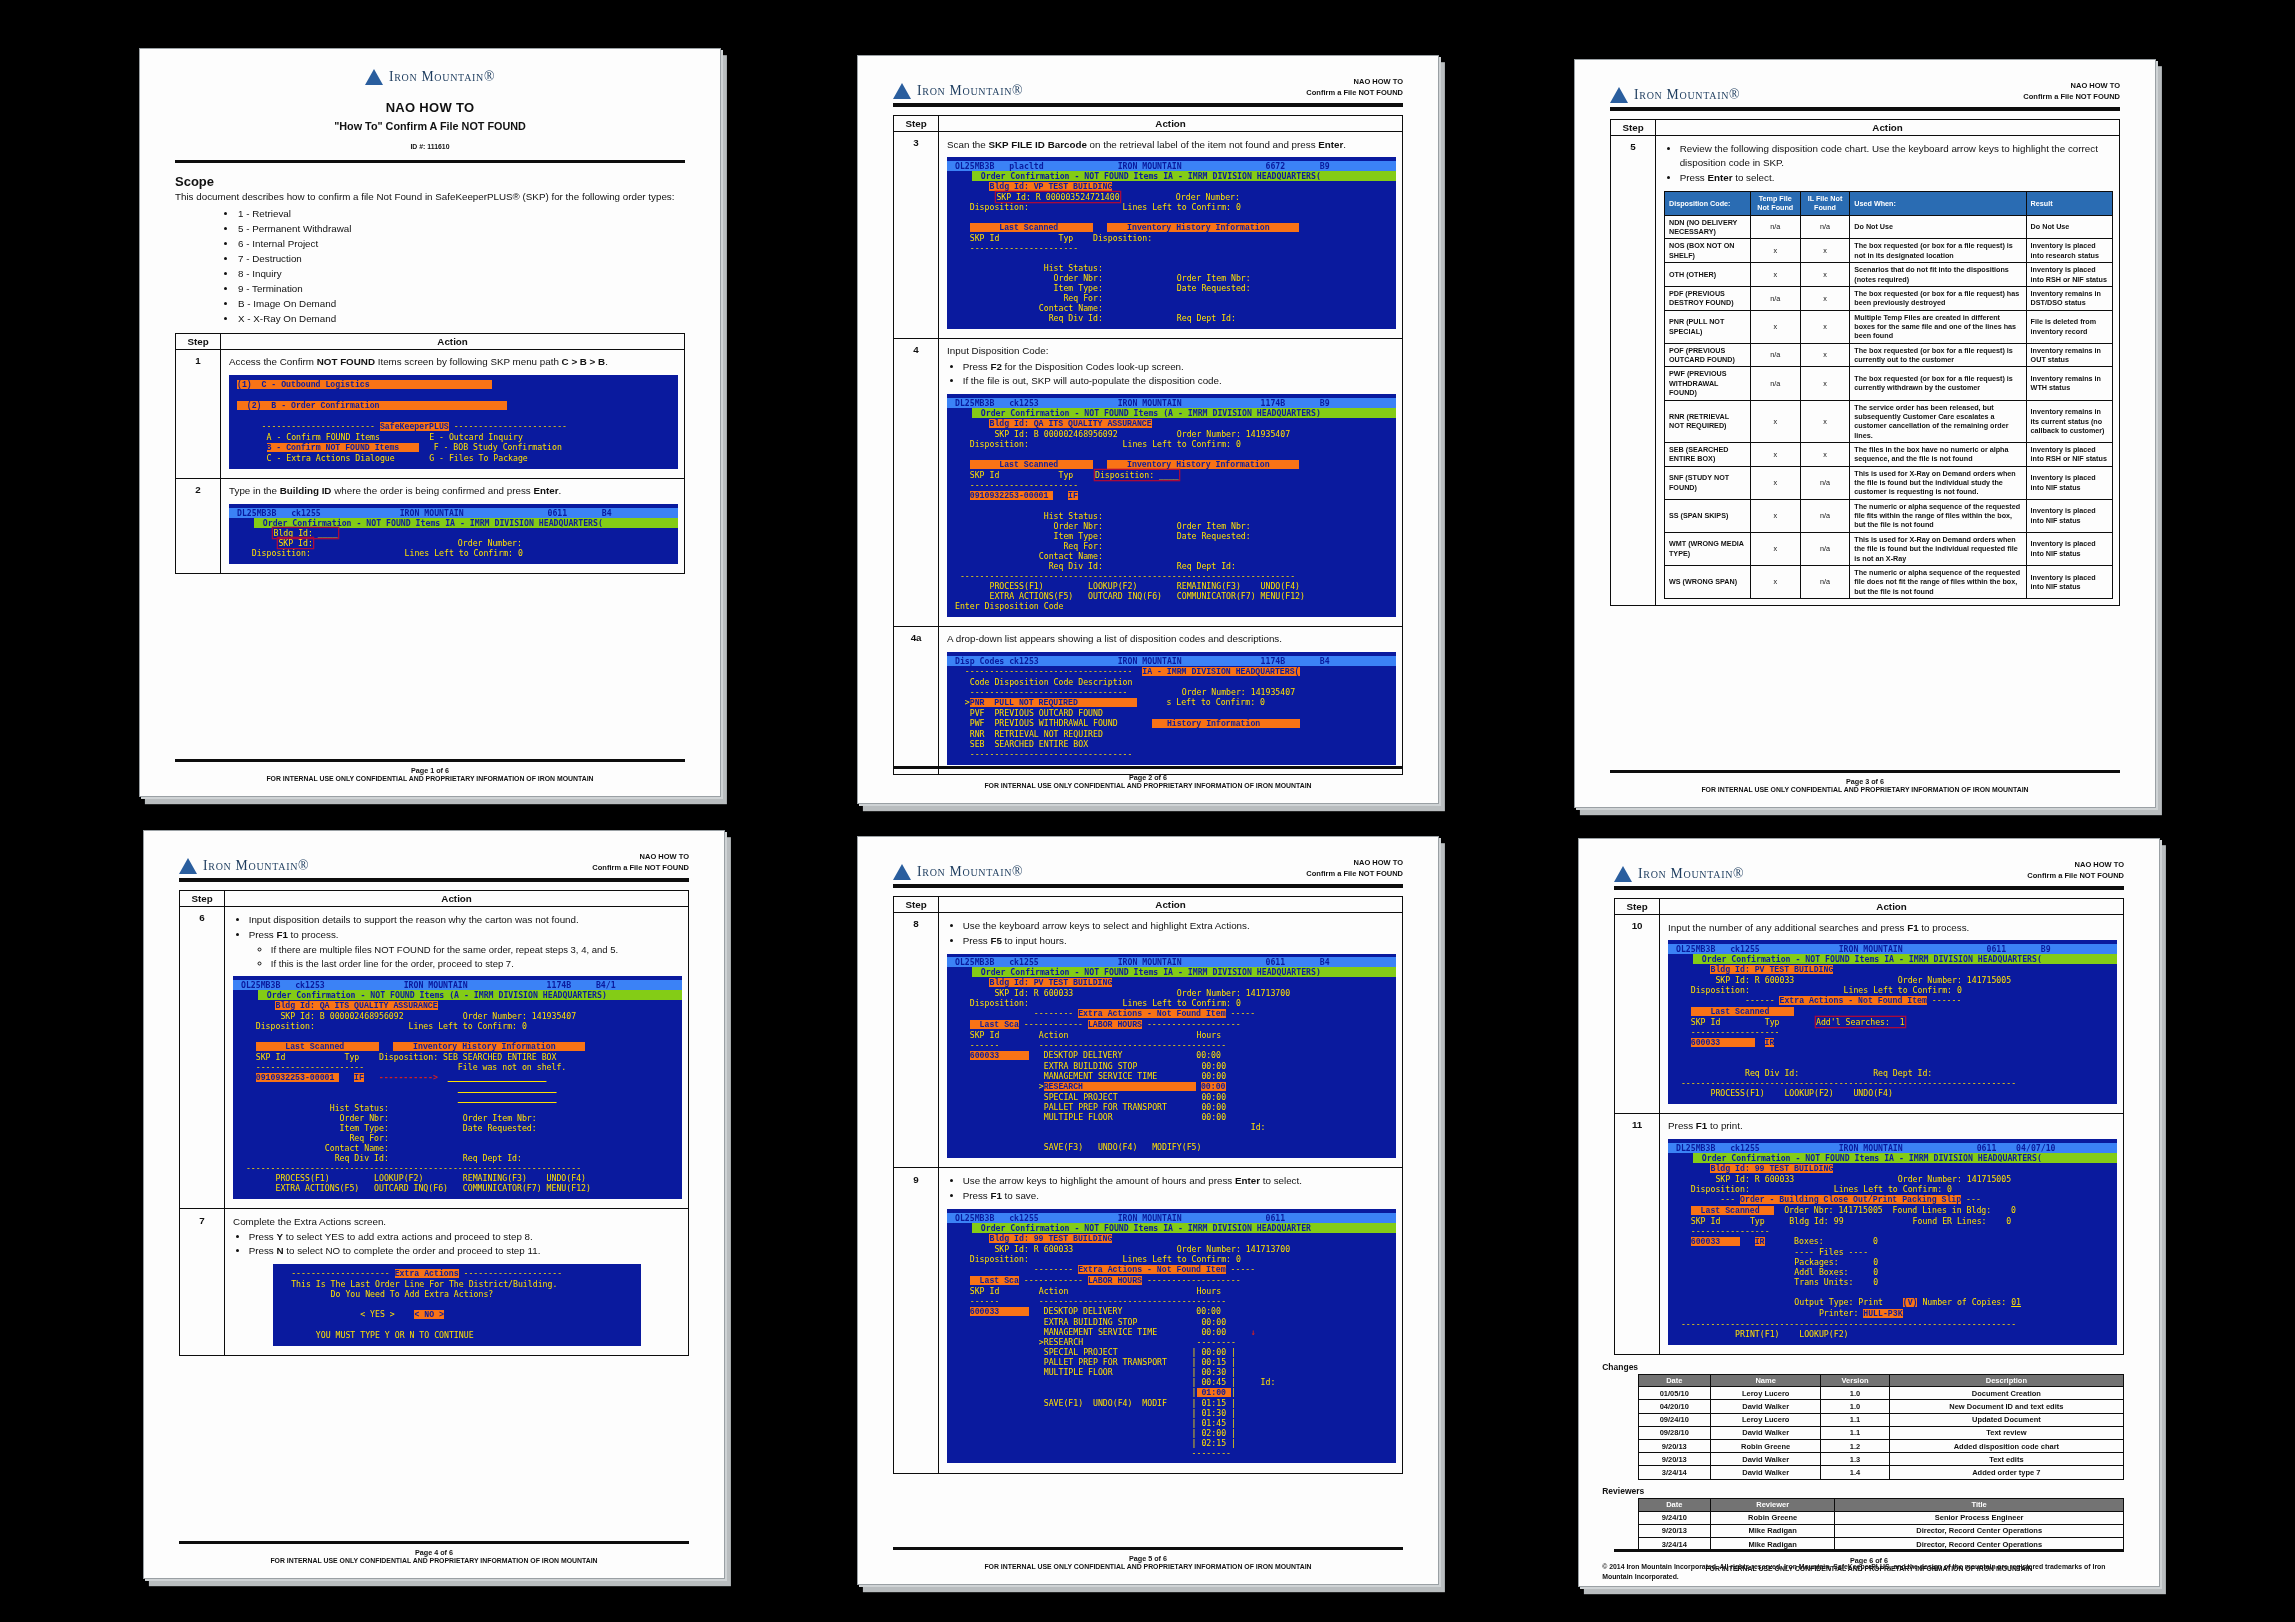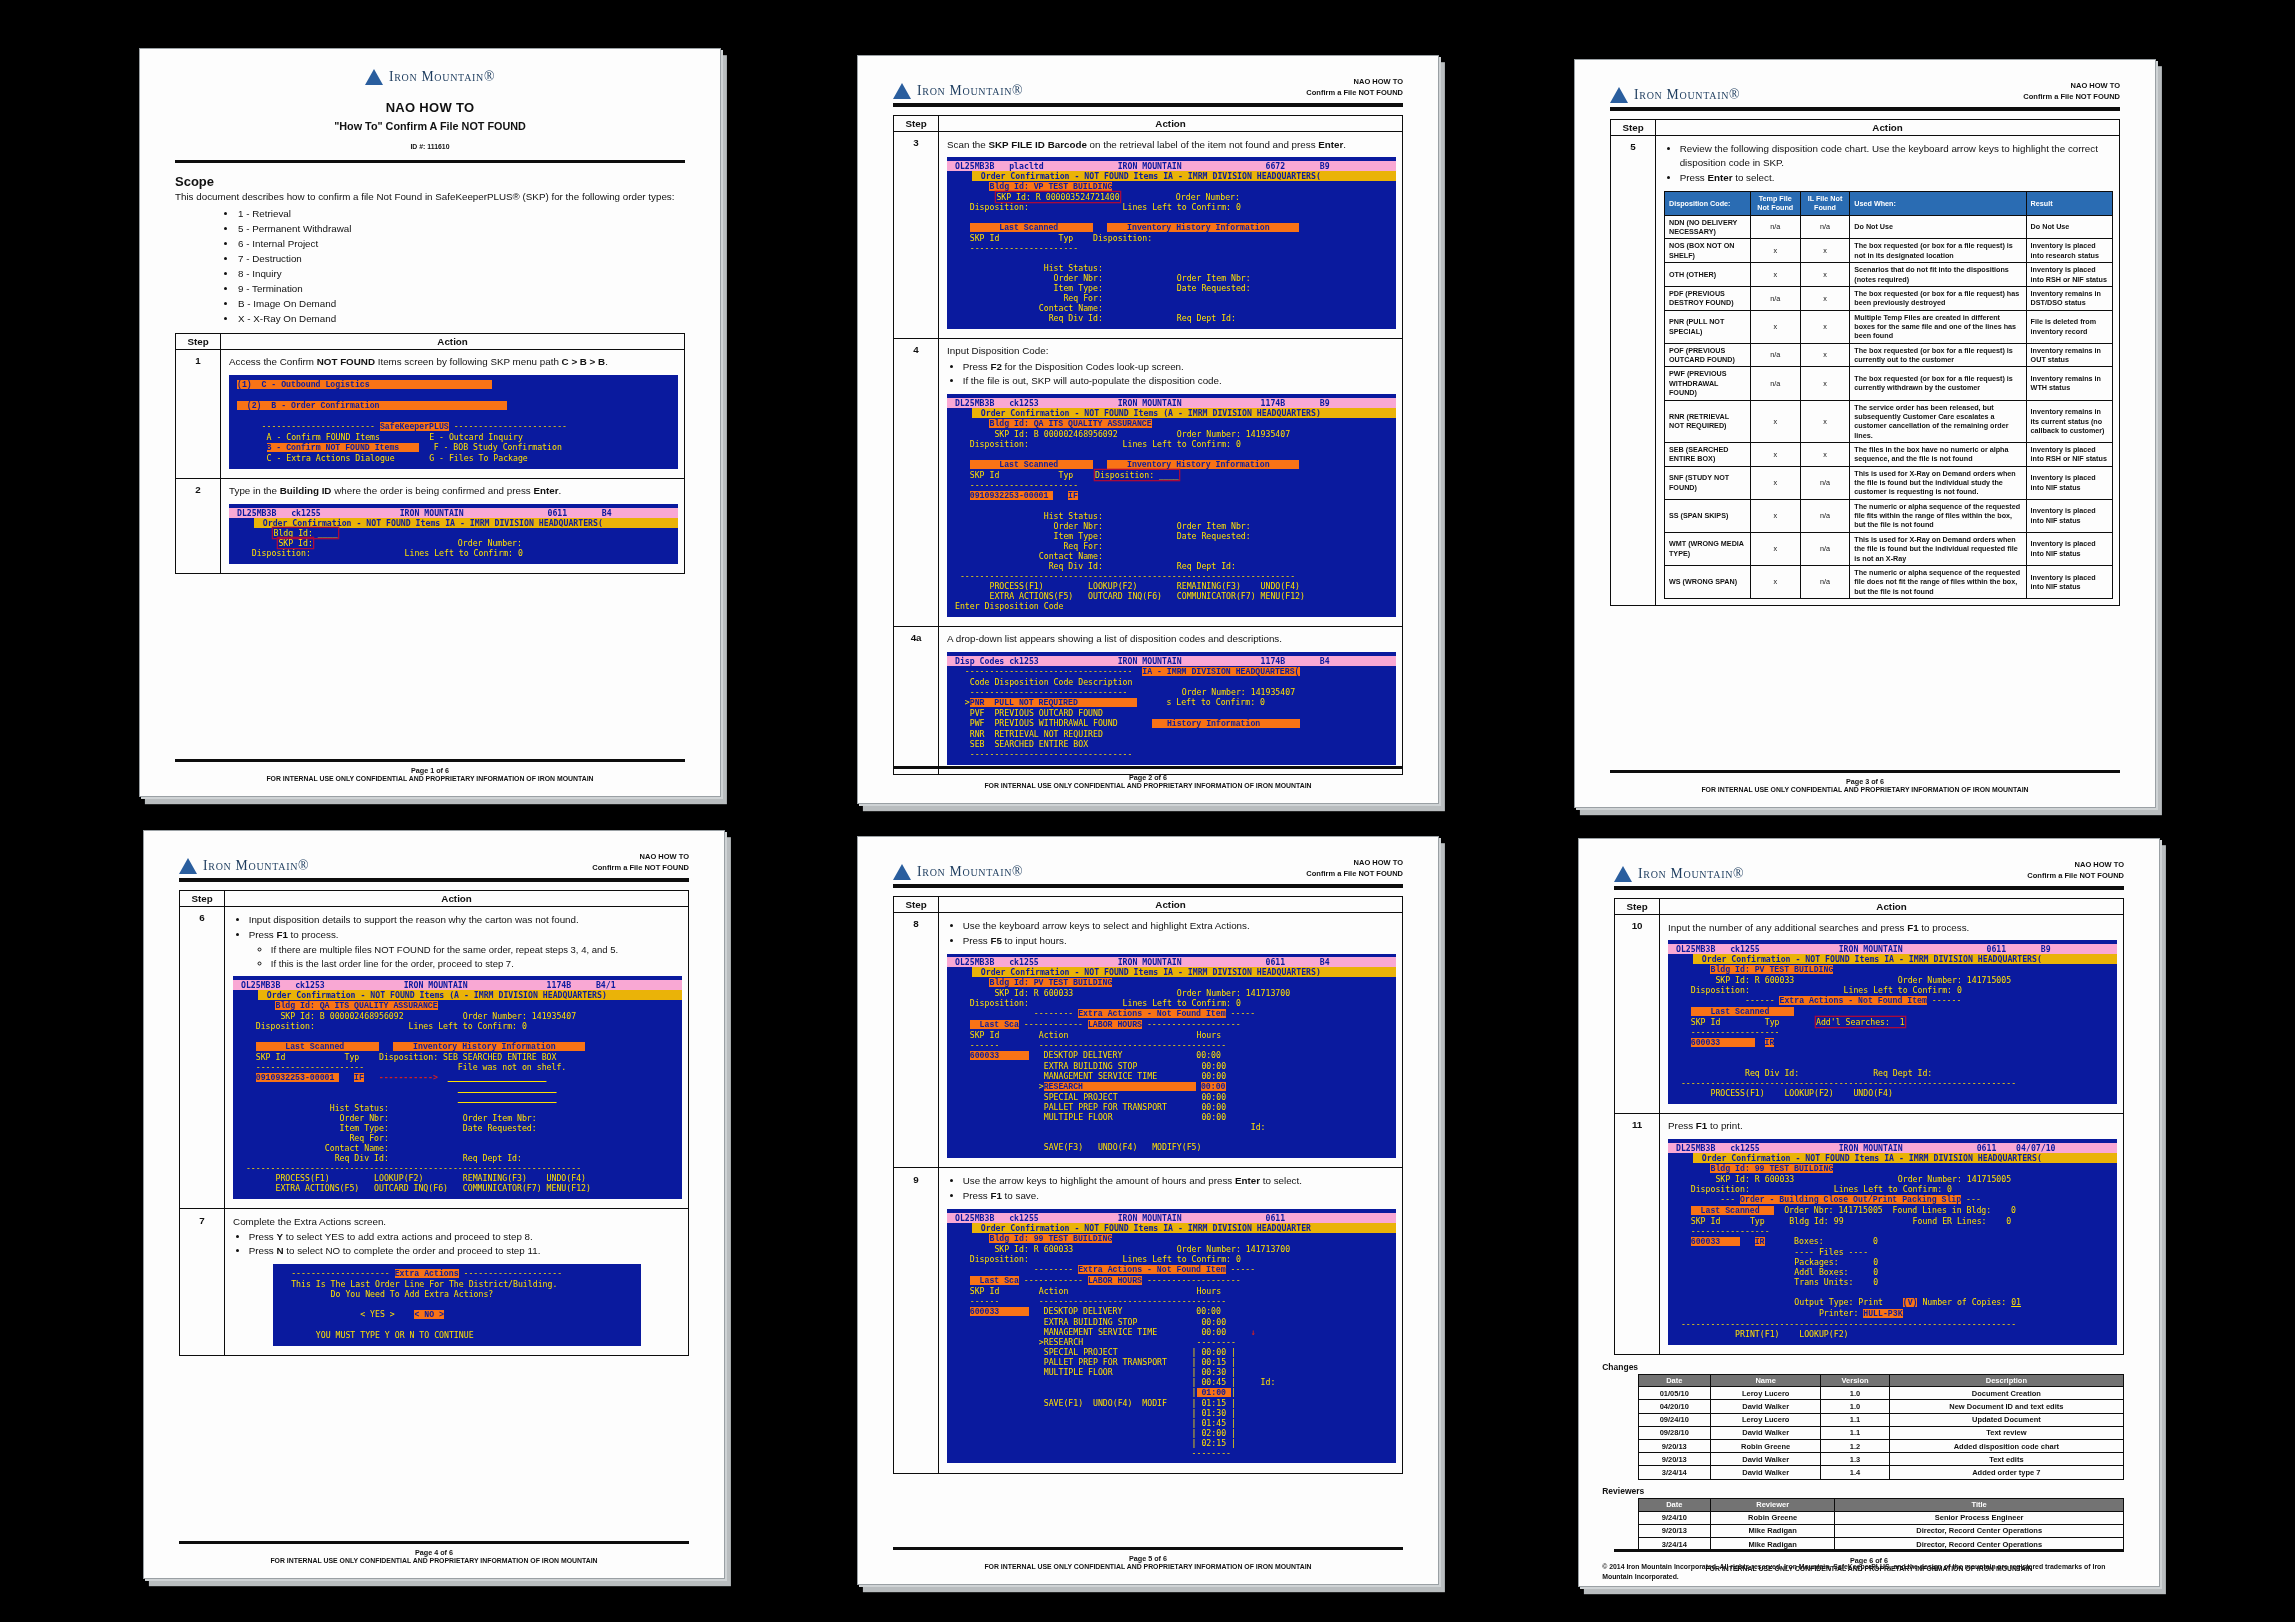--- a/index.html
+++ b/index.html
@@ -45,22 +45,22 @@
   ul.bl li{margin:0.7px 0;}
   ul.bl.sub{margin:1.3px 0 1.3px 9.2px;font-size:9.5px;}
 
   
   .term{background:#0a1a9e;margin:5.9px 0 2.6px 0;padding:3.9px 7.9px 5.9px 7.9px;
         font-family:"DejaVu Sans Mono",monospace;font-size:8.2px;line-height:10px;
         color:#ffe000;overflow:hidden;box-sizing:border-box;}
   .tl{white-space:pre;min-height:10px;}
   .sg{white-space:pre;}
   .sg.hl{background:#f97316;color:#0a1a9e;font-weight:bold;font-family:Liberation Mono, monospace;}
-  .sg.hd{display:block;background:#f9a8d4;color:#0a1a9e;font-weight:bold;margin:0 -7.9px;padding-left:7.9px;}
-  .sg.h2{display:block;background:#eab308;color:#0a1a9e;font-weight:bold;margin:0 -7.9px 0 17px;padding-left:3.9px;}
+  .sg.hd{display:block;background:#3b82f6;color:#0a1a9e;font-weight:bold;margin:0 -7.9px;padding-left:7.9px;}
+  .sg.h2{display:block;background:#84cc16;color:#0a1a9e;font-weight:bold;margin:0 -7.9px 0 17px;padding-left:3.9px;}
   .sg.rb{box-shadow:0 0 0 1.3px #a80a3c;margin:0 2px;}
   .sg.u{text-decoration:underline;}
   .sg.ar{color:#d42222;font-weight:bold;}
 
   
   table.dtab{border-collapse:collapse;width:100%;}
   table.dtab th,table.dtab td{border:1px solid #0d0d0d;padding:2px 3.9px;}
   table.dtab.dispo{margin-top:6.5px;font-size:7.2px;line-height:1.3;}
   table.dtab.dispo th{background:#2a6cb3;color:#fff;font-weight:bold;text-align:left;font-size:7.2px;}
   table.dtab.dispo th:nth-child(2),table.dtab.dispo th:nth-child(3){text-align:center;width:41px;}

